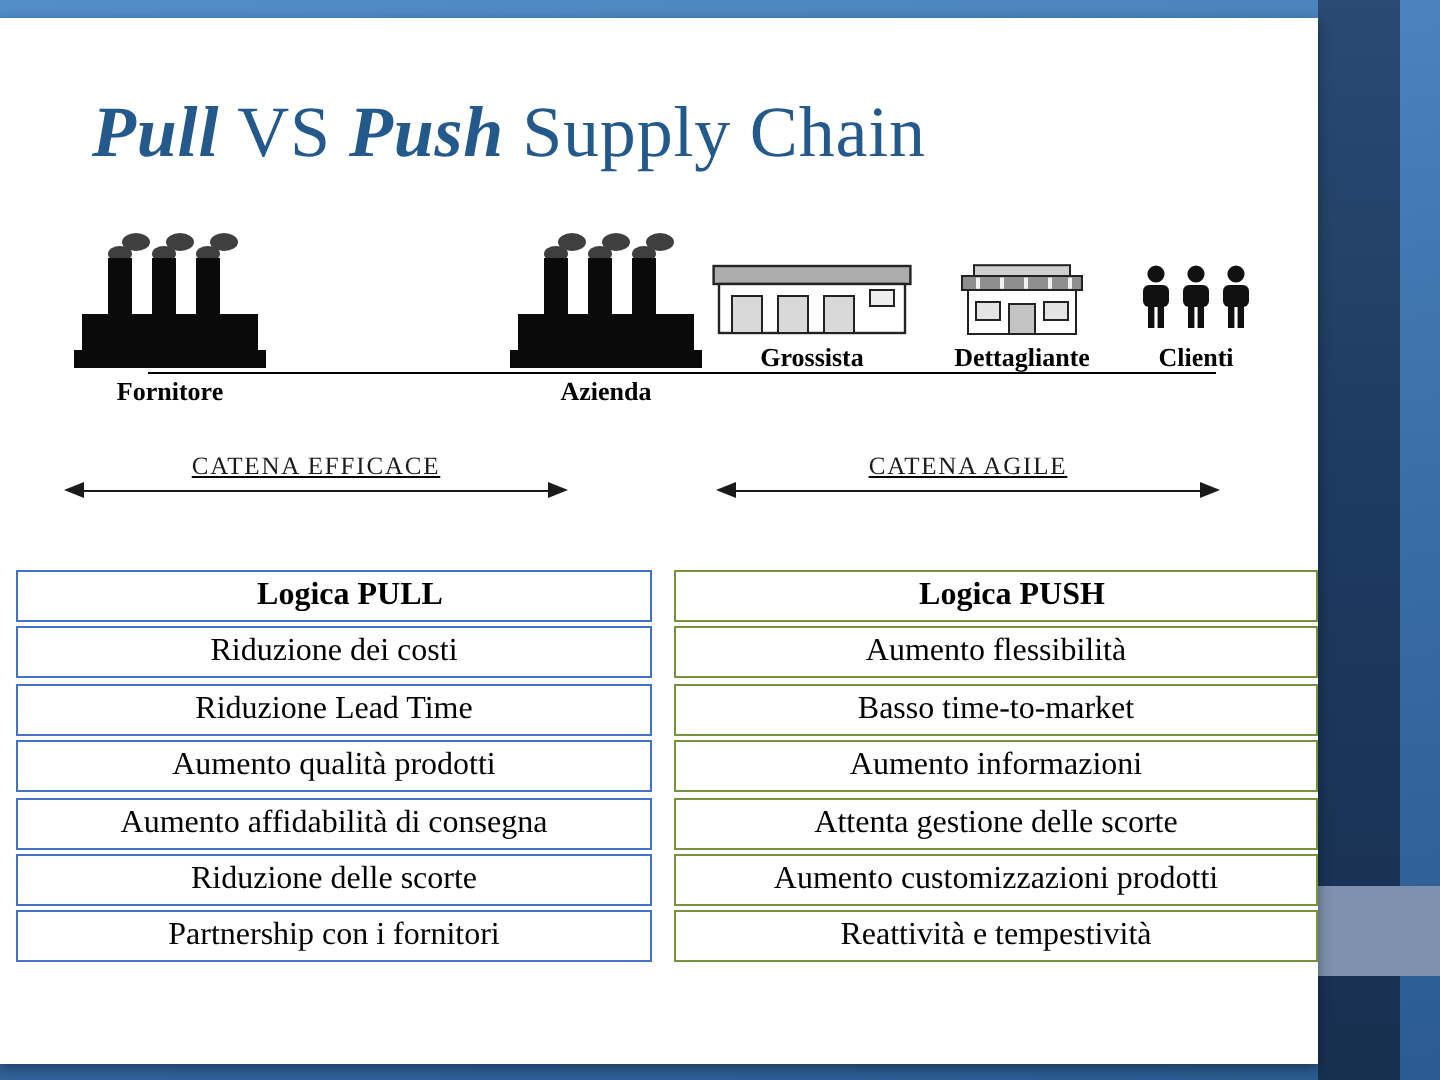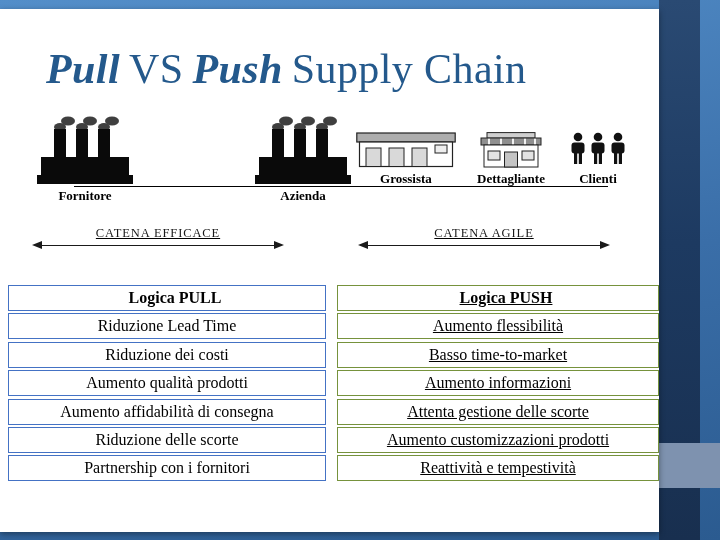--- a/index.html
+++ b/index.html
@@ -8,21 +8,21 @@
     background:linear-gradient(170deg,#538ec9 0%,#3a6ea8 55%,#2b5b90 100%);
     font-family:"Liberation Serif", serif;
   }
   .frame-navy{position:absolute;left:659px;top:0;width:41px;height:540px;
     background:linear-gradient(180deg,#2a4a73 0%,var(--frame-navy,#1d3a61) 45%,#182f4f 100%);}
   .accent-square{position:absolute;left:659px;top:443px;width:61px;height:45px;
     background:var(--accent-square,#7E92AF);}
   .slide{position:absolute;left:0;top:9px;width:659px;height:523px;
     background:var(--slide-bg,#ffffff);box-shadow:0 2px 6px rgba(0,0,0,.4);}
   
-  .title{position:absolute;left:46px;top:36px;margin:0;font-size:42px;
+  .title{position:absolute;left:46px;top:36px;margin:0;font-size:36px;
     color:var(--title-text,#24598C);font-weight:400;letter-spacing:.4px;white-space:nowrap;}
   .title span{margin-right:9px;}
   .title span:last-child{margin-right:0;}
   .t-em{font-style:italic;font-weight:700;}
   
   .diagram{position:absolute;left:26px;top:100px;width:616px;height:152px;}
   .connector{position:absolute;top:77px;left:48px;width:534px;border-top:1.5px solid #000;}
   .node{position:absolute;top:0;height:100px;display:flex;flex-direction:column;
     justify-content:center;align-items:center;gap:3px;}
   .node-label{font-size:13px;font-weight:700;color:#000;white-space:nowrap;}
@@ -43,21 +43,21 @@
   .head-l{left:0;border-right:10px solid #1a1a1a;}
   .head-r{right:0;border-left:10px solid #1a1a1a;}
   
   .table{position:absolute;top:276px;}
   .table.pull{left:8px;width:318px;}
   .table.push{left:337px;width:322px;}
   .trow{box-sizing:border-box;height:26px;margin-bottom:2.4px;border:1.8px solid;
     display:flex;align-items:center;justify-content:center;
     font-size:16px;color:#000;background:#fff;white-space:nowrap;}
   .table.pull .trow{border-color:var(--pull-border,#4472C4);}
-  .table.push .trow{border-color:var(--push-border,#76923C);text-decoration:underline;}
+  .table.push .trow{border-color:var(--push-border,#76923C);}
   .thead{font-weight:700;padding-left:16px;}
 </style>
 </head>
 <body>
 
 <div class="frame-navy"></div>
 <div class="accent-square"></div>
 
 <div class="slide">
 
@@ -185,22 +185,22 @@
     <div class="harrow a-agile">
       <div class="harrow-label">CATENA AGILE</div>
       <div class="arrow-line"></div>
       <div class="head head-l"></div>
       <div class="head head-r"></div>
     </div>
   </div>
 
   <div class="table pull">
     <div class="trow thead">Logica PULL</div>
+    <div class="trow">Riduzione dei costi</div>
     <div class="trow">Riduzione Lead Time</div>
-    <div class="trow">Riduzione dei costi</div>
     <div class="trow">Aumento qualità prodotti</div>
     <div class="trow">Aumento affidabilità di consegna</div>
     <div class="trow">Riduzione delle scorte</div>
     <div class="trow">Partnership con i fornitori</div>
   </div>
 
   <div class="table push">
     <div class="trow thead">Logica PUSH</div>
     <div class="trow">Aumento flessibilità</div>
     <div class="trow">Basso time-to-market</div>

